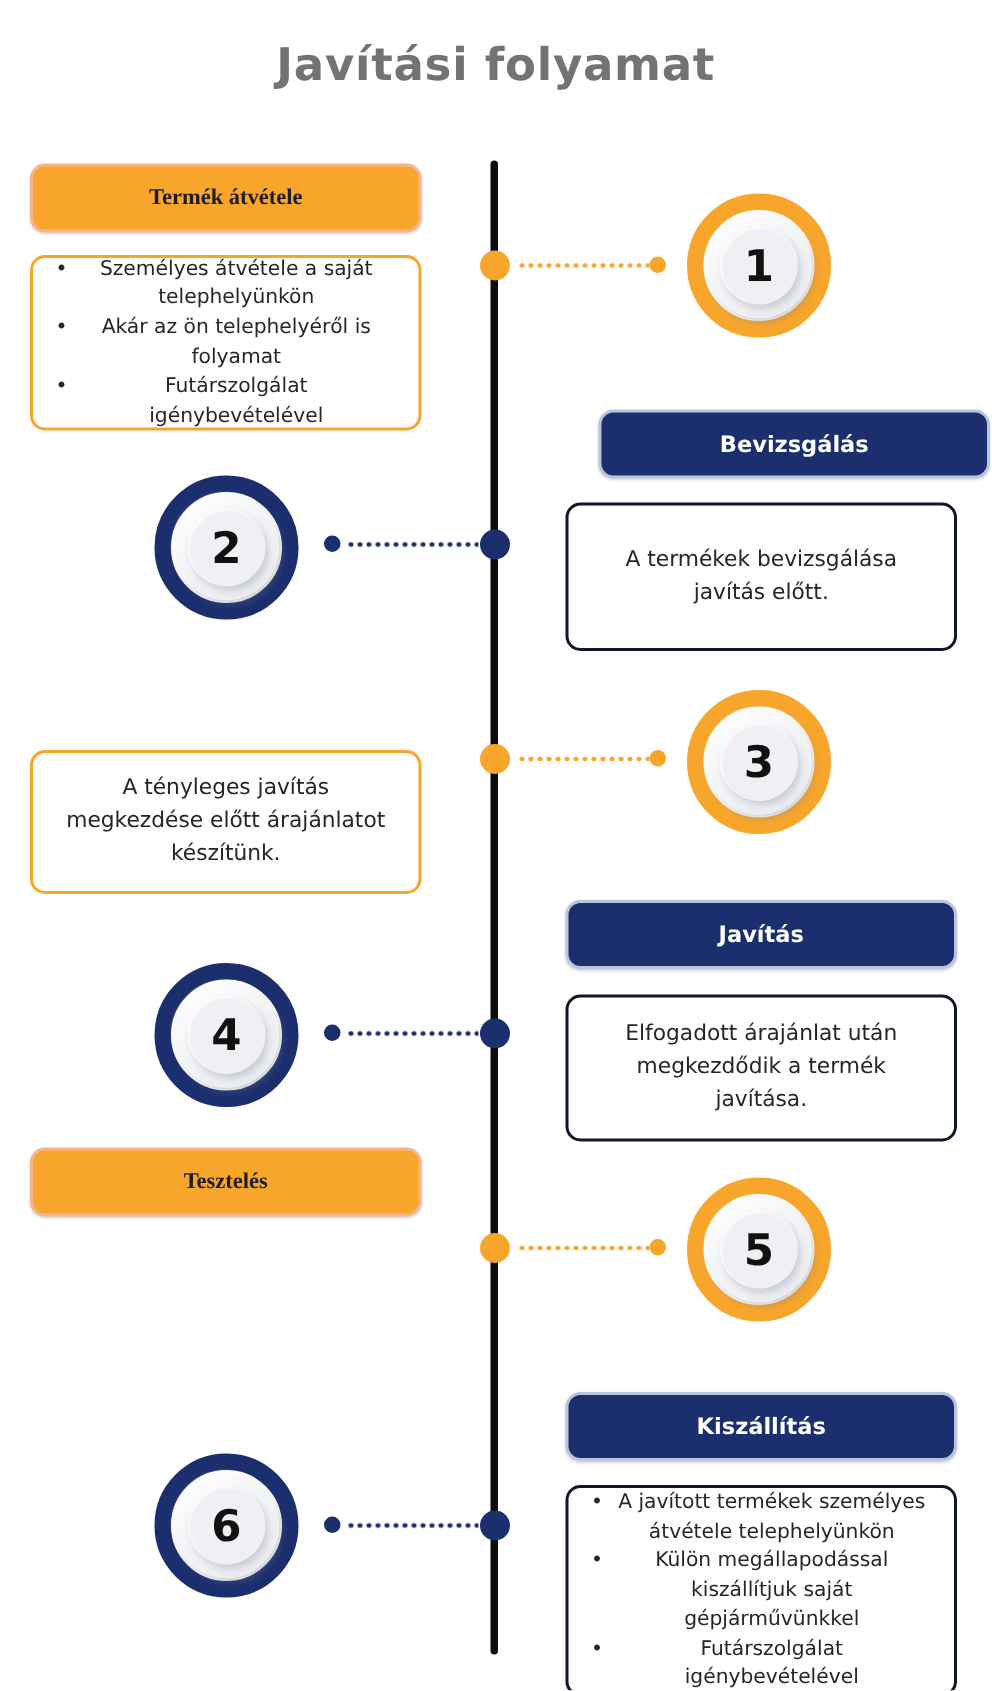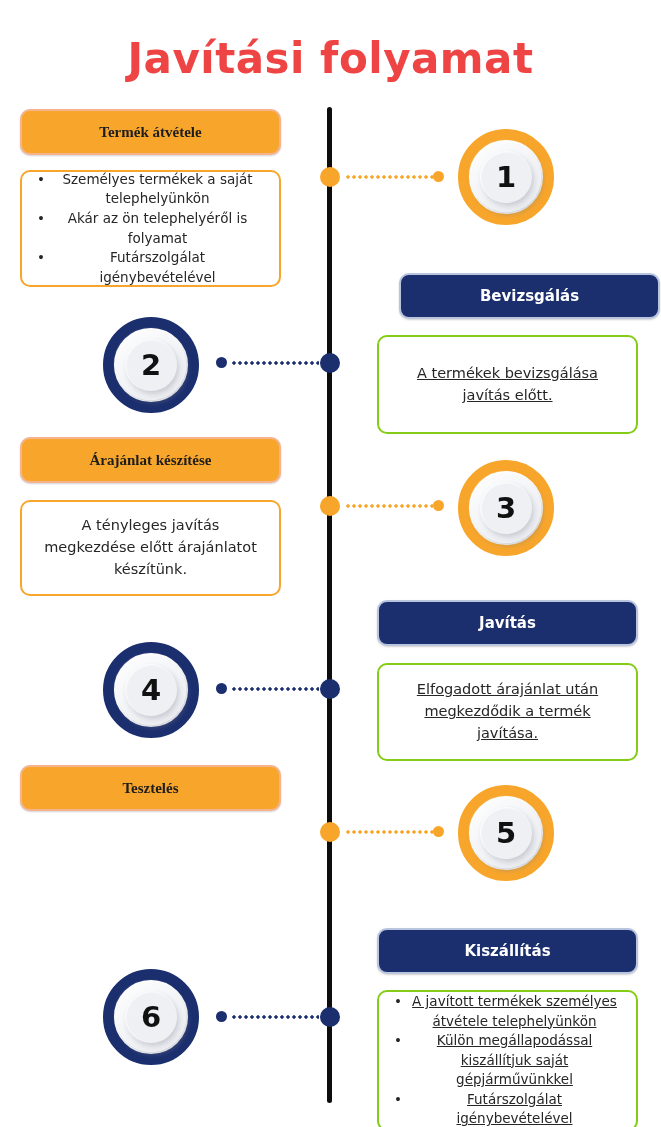--- a/index.html
+++ b/index.html
@@ -1,37 +1,37 @@
 <!DOCTYPE html>
 <html><head>
 <meta charset="utf-8">
 <style>
   html,body{margin:0;padding:0;background:#ffffff;}
   body{font-family:"DejaVu Sans","Liberation Sans",sans-serif;}
   .canvas{position:relative;width:661px;height:1127px;background:#ffffff;overflow:hidden;}
 
   .page-title{position:absolute;left:0;top:6px;width:661px;text-align:center;
-    font-size:42px;font-weight:800;color:#ef4444;letter-spacing:0.5px;}
+    font-size:30px;font-weight:800;color:#737373;letter-spacing:0.5px;}
 
   .timeline{position:absolute;left:327px;top:107px;width:5px;height:996px;
     background:#0d0d0d;border-radius:3px;}
 
   
   .hdr{position:absolute;width:261px;height:46px;border-radius:10px;box-sizing:border-box;
     display:flex;align-items:center;justify-content:center;
     font-size:15px;font-weight:bold;box-shadow:0 1px 2px rgba(0,0,0,0.18);}
   .hdr.orange{background:#F8A62B;border:2px solid #F5B38E;color:#1d1d1d;font-family:Liberation Serif, serif;}
   .hdr.navy{background:#1B2E6E;border:2px solid #B9C5DE;color:#ffffff;}
 
   
   .card{position:absolute;width:261px;border-radius:10px;background:#ffffff;box-sizing:border-box;
     display:flex;align-items:center;justify-content:center;text-align:center;
     font-size:14.5px;line-height:1.5;color:#262626;padding:8px 12px;}
   .card.orange{border:2px solid #F8A62B;}
-  .card.navy{border:2px solid #84cc16;text-decoration:underline;}
+  .card.navy{border:2px solid #0f172a;}
   .card ul{list-style:none;margin:0;padding:0 2px 0 16px;font-size:13.5px;line-height:1.45;}
   .card li{position:relative;text-align:center;}
   .card li::before{content:"\2022";position:absolute;left:-13px;top:0;color:#262626;}
 
   
   .circle{position:absolute;width:96px;height:96px;border-radius:50%;box-sizing:border-box;
     display:flex;align-items:center;justify-content:center;}
   .circle.orange{border:11px solid #F8A62B;background:#ffffff;}
   .circle.navy{border:11px solid #1B2E6E;background:#ffffff;}
   .circle-mid{width:70px;height:70px;border-radius:50%;
@@ -86,21 +86,21 @@
 
   <h1 class="page-title">Javítási folyamat</h1>
 
   <div class="timeline"></div>
 
   <div class="hdr orange s1-hdr">
     <span>Termék átvétele</span>
   </div>
   <div class="card orange s1-card">
     <ul>
-      <li>Személyes termékek a saját telephelyünkön</li>
+      <li>Személyes átvétele a saját telephelyünkön</li>
       <li>Akár az ön telephelyéről is folyamat</li>
       <li>Futárszolgálat igénybevételével</li>
     </ul>
   </div>
   <div class="tdot orange s1-tdot"></div>
   <div class="dotline orange s1-line"></div>
   <div class="edot orange s1-edot"></div>
   <div class="circle orange s1-circle">
     <div class="circle-mid">
       <div class="circle-inner">1</div>
@@ -115,23 +115,20 @@
   <div class="edot navy s2-edot"></div>
   <div class="dotline navy s2-line"></div>
   <div class="tdot navy s2-tdot"></div>
   <div class="hdr navy s2-hdr">
     <span>Bevizsgálás</span>
   </div>
   <div class="card navy s2-card">
     <p style="margin:0">A termékek bevizsgálása javítás előtt.</p>
   </div>
 
-  <div class="hdr orange s3-hdr">
-    <span>Árajánlat készítése</span>
-  </div>
   <div class="card orange s3-card">
     <p style="margin:0">A tényleges javítás megkezdése előtt árajánlatot készítünk.</p>
   </div>
   <div class="tdot orange s3-tdot"></div>
   <div class="dotline orange s3-line"></div>
   <div class="edot orange s3-edot"></div>
   <div class="circle orange s3-circle">
     <div class="circle-mid">
       <div class="circle-inner">3</div>
     </div>

